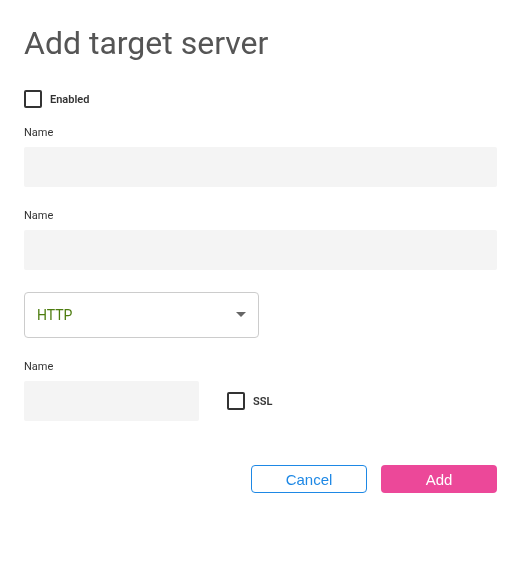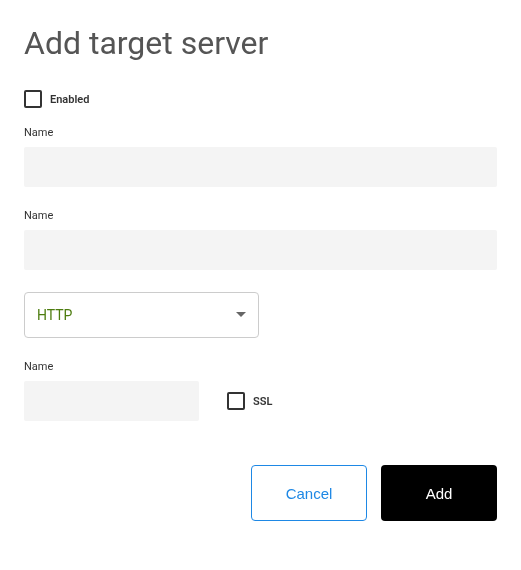--- a/index.html
+++ b/index.html
@@ -100,36 +100,36 @@
       display: flex;
       align-items: center;
     }
     .button-row {
       display: flex;
       justify-content: flex-end;
       gap: 14px;
       margin-top: 44px;
     }
     .btn {
-      height: 56px;
+      height: 28px;
       min-width: 116px;
       border-radius: 4px;
       font-size: 15px;
       font-weight: 500;
       cursor: pointer;
       border: none;
       padding: 0 20px;
     }
     .btn-cancel {
       background: #fff;
       border: 1px solid #1e88e5;
       color: #1e88e5;
     }
     .btn-add {
-      background: #000000;
+      background: #ec4899;
       color: #fff;
     }
   </style>
 </head>
 <body>
 
 <h1 class="dialog-title">Add target server</h1>
 
 <div class="checkbox-row">
   <div class="checkbox"></div>

